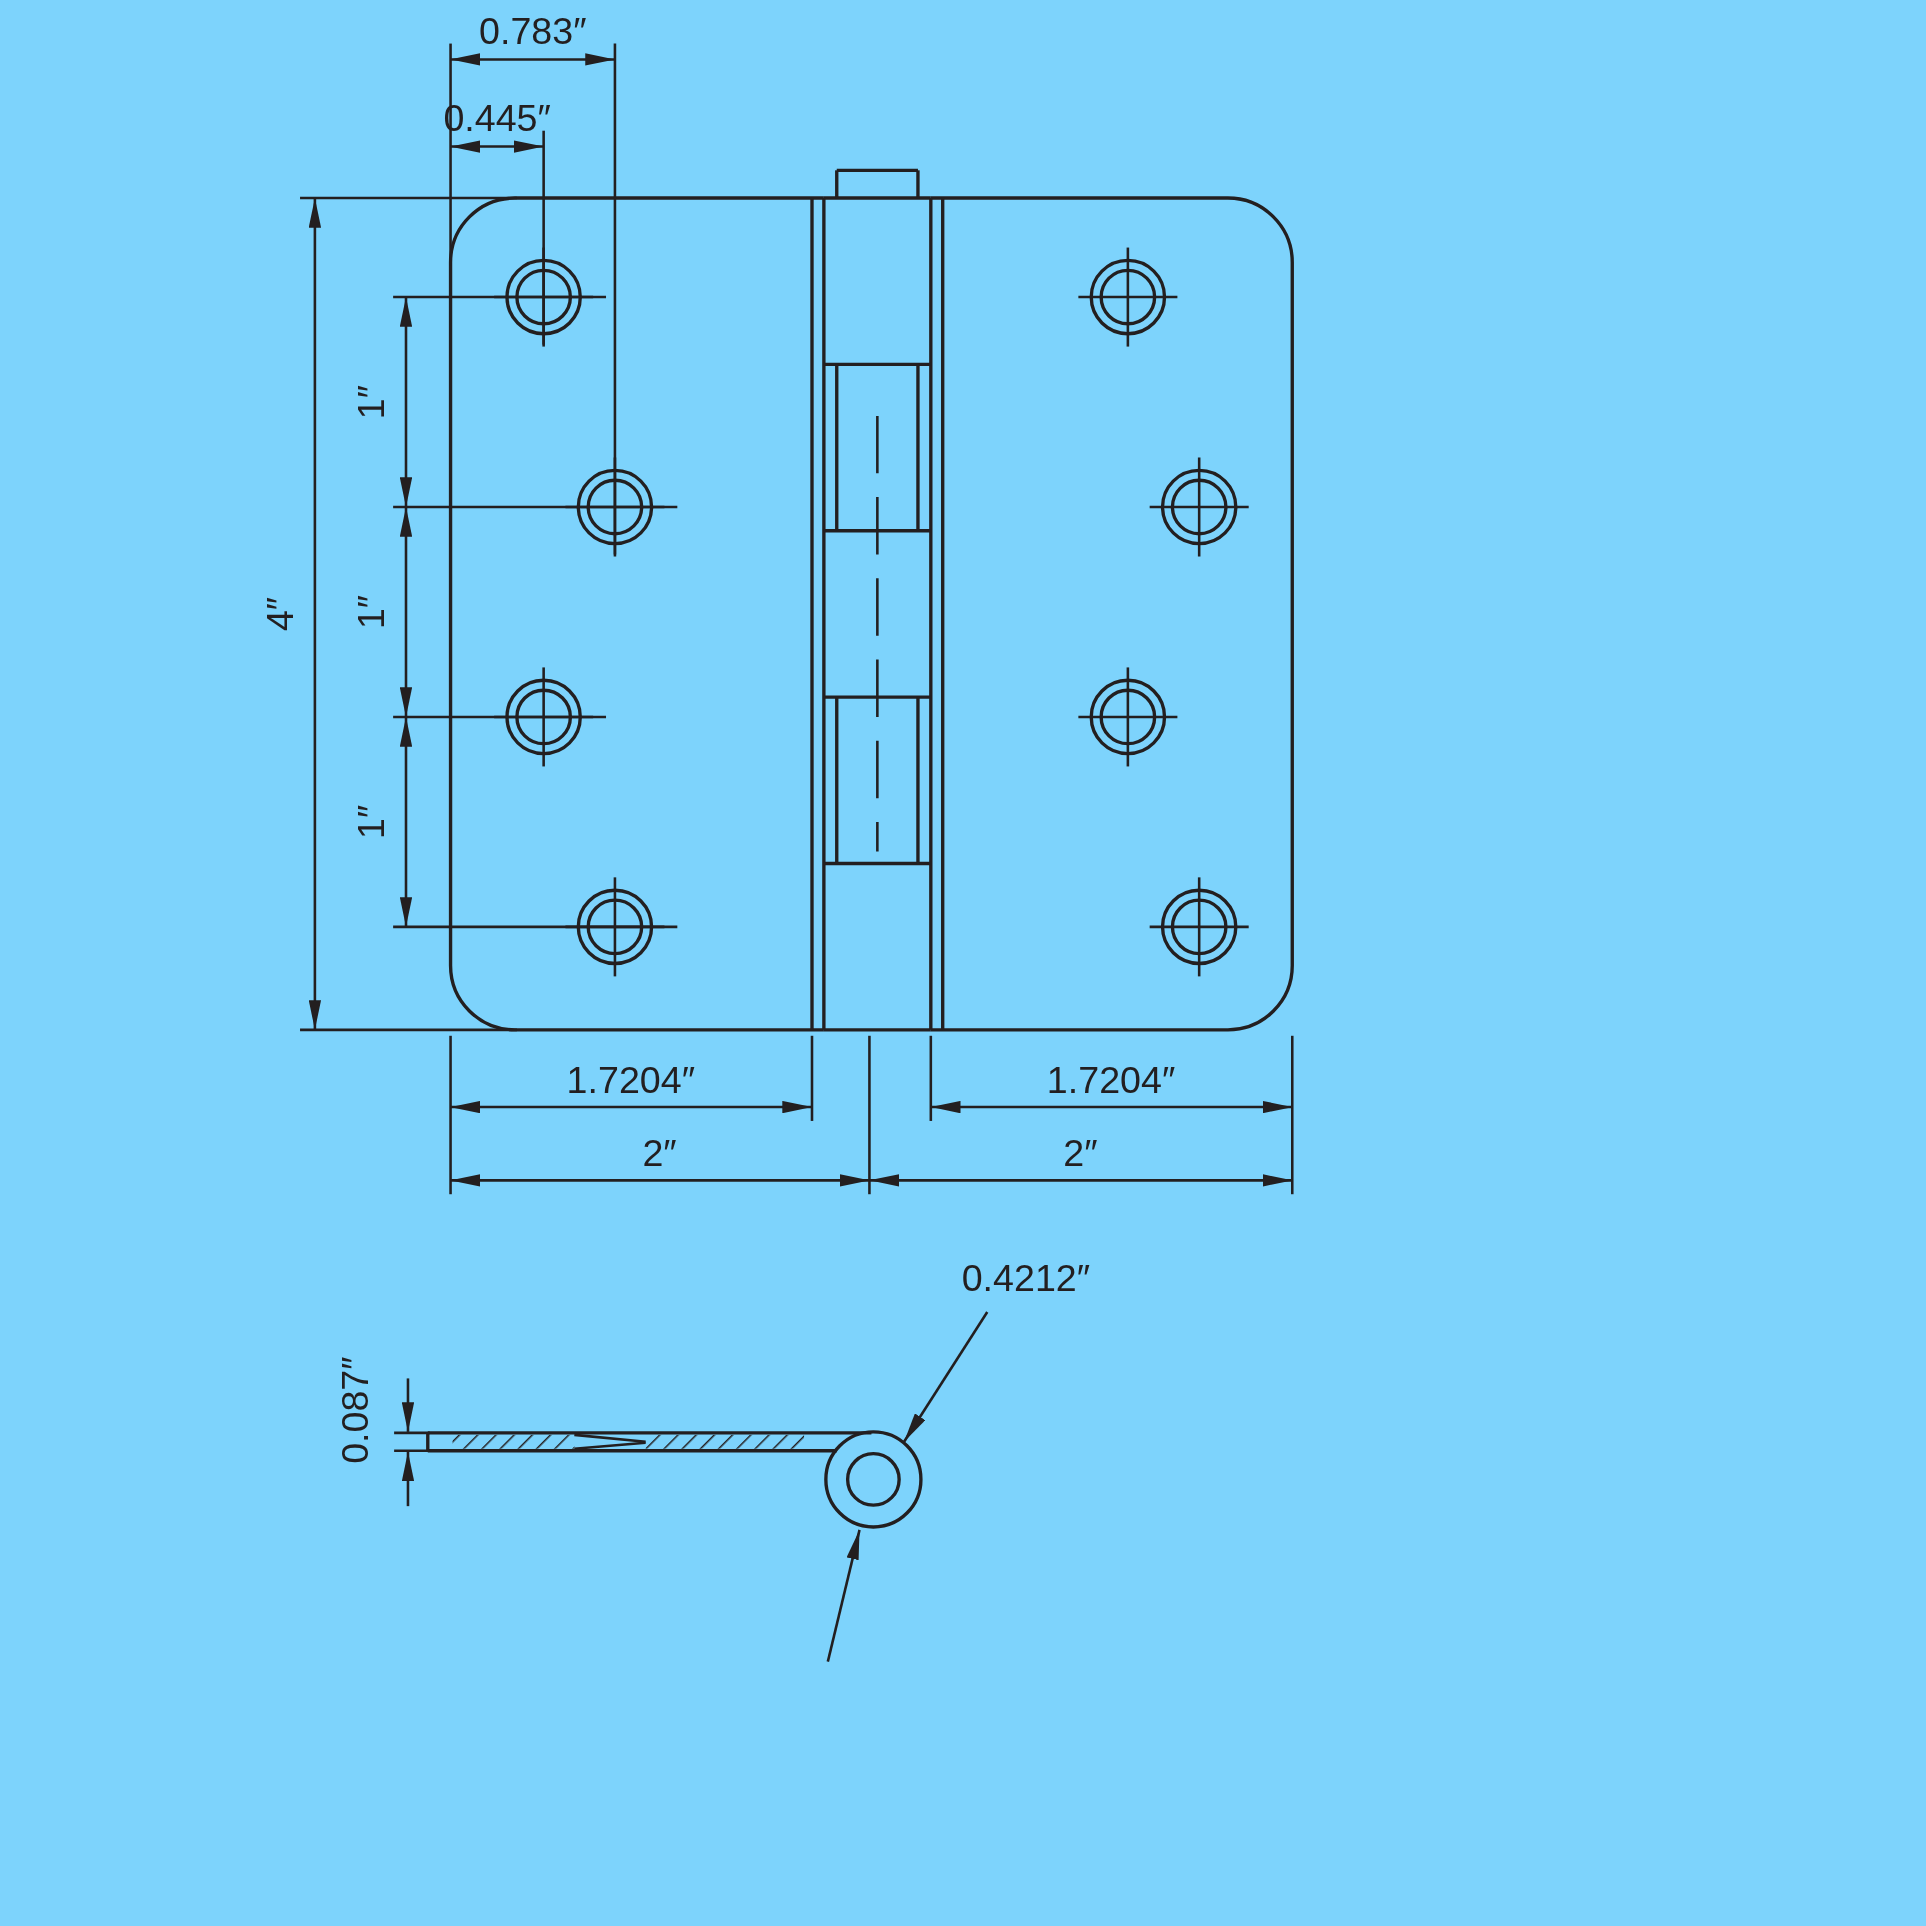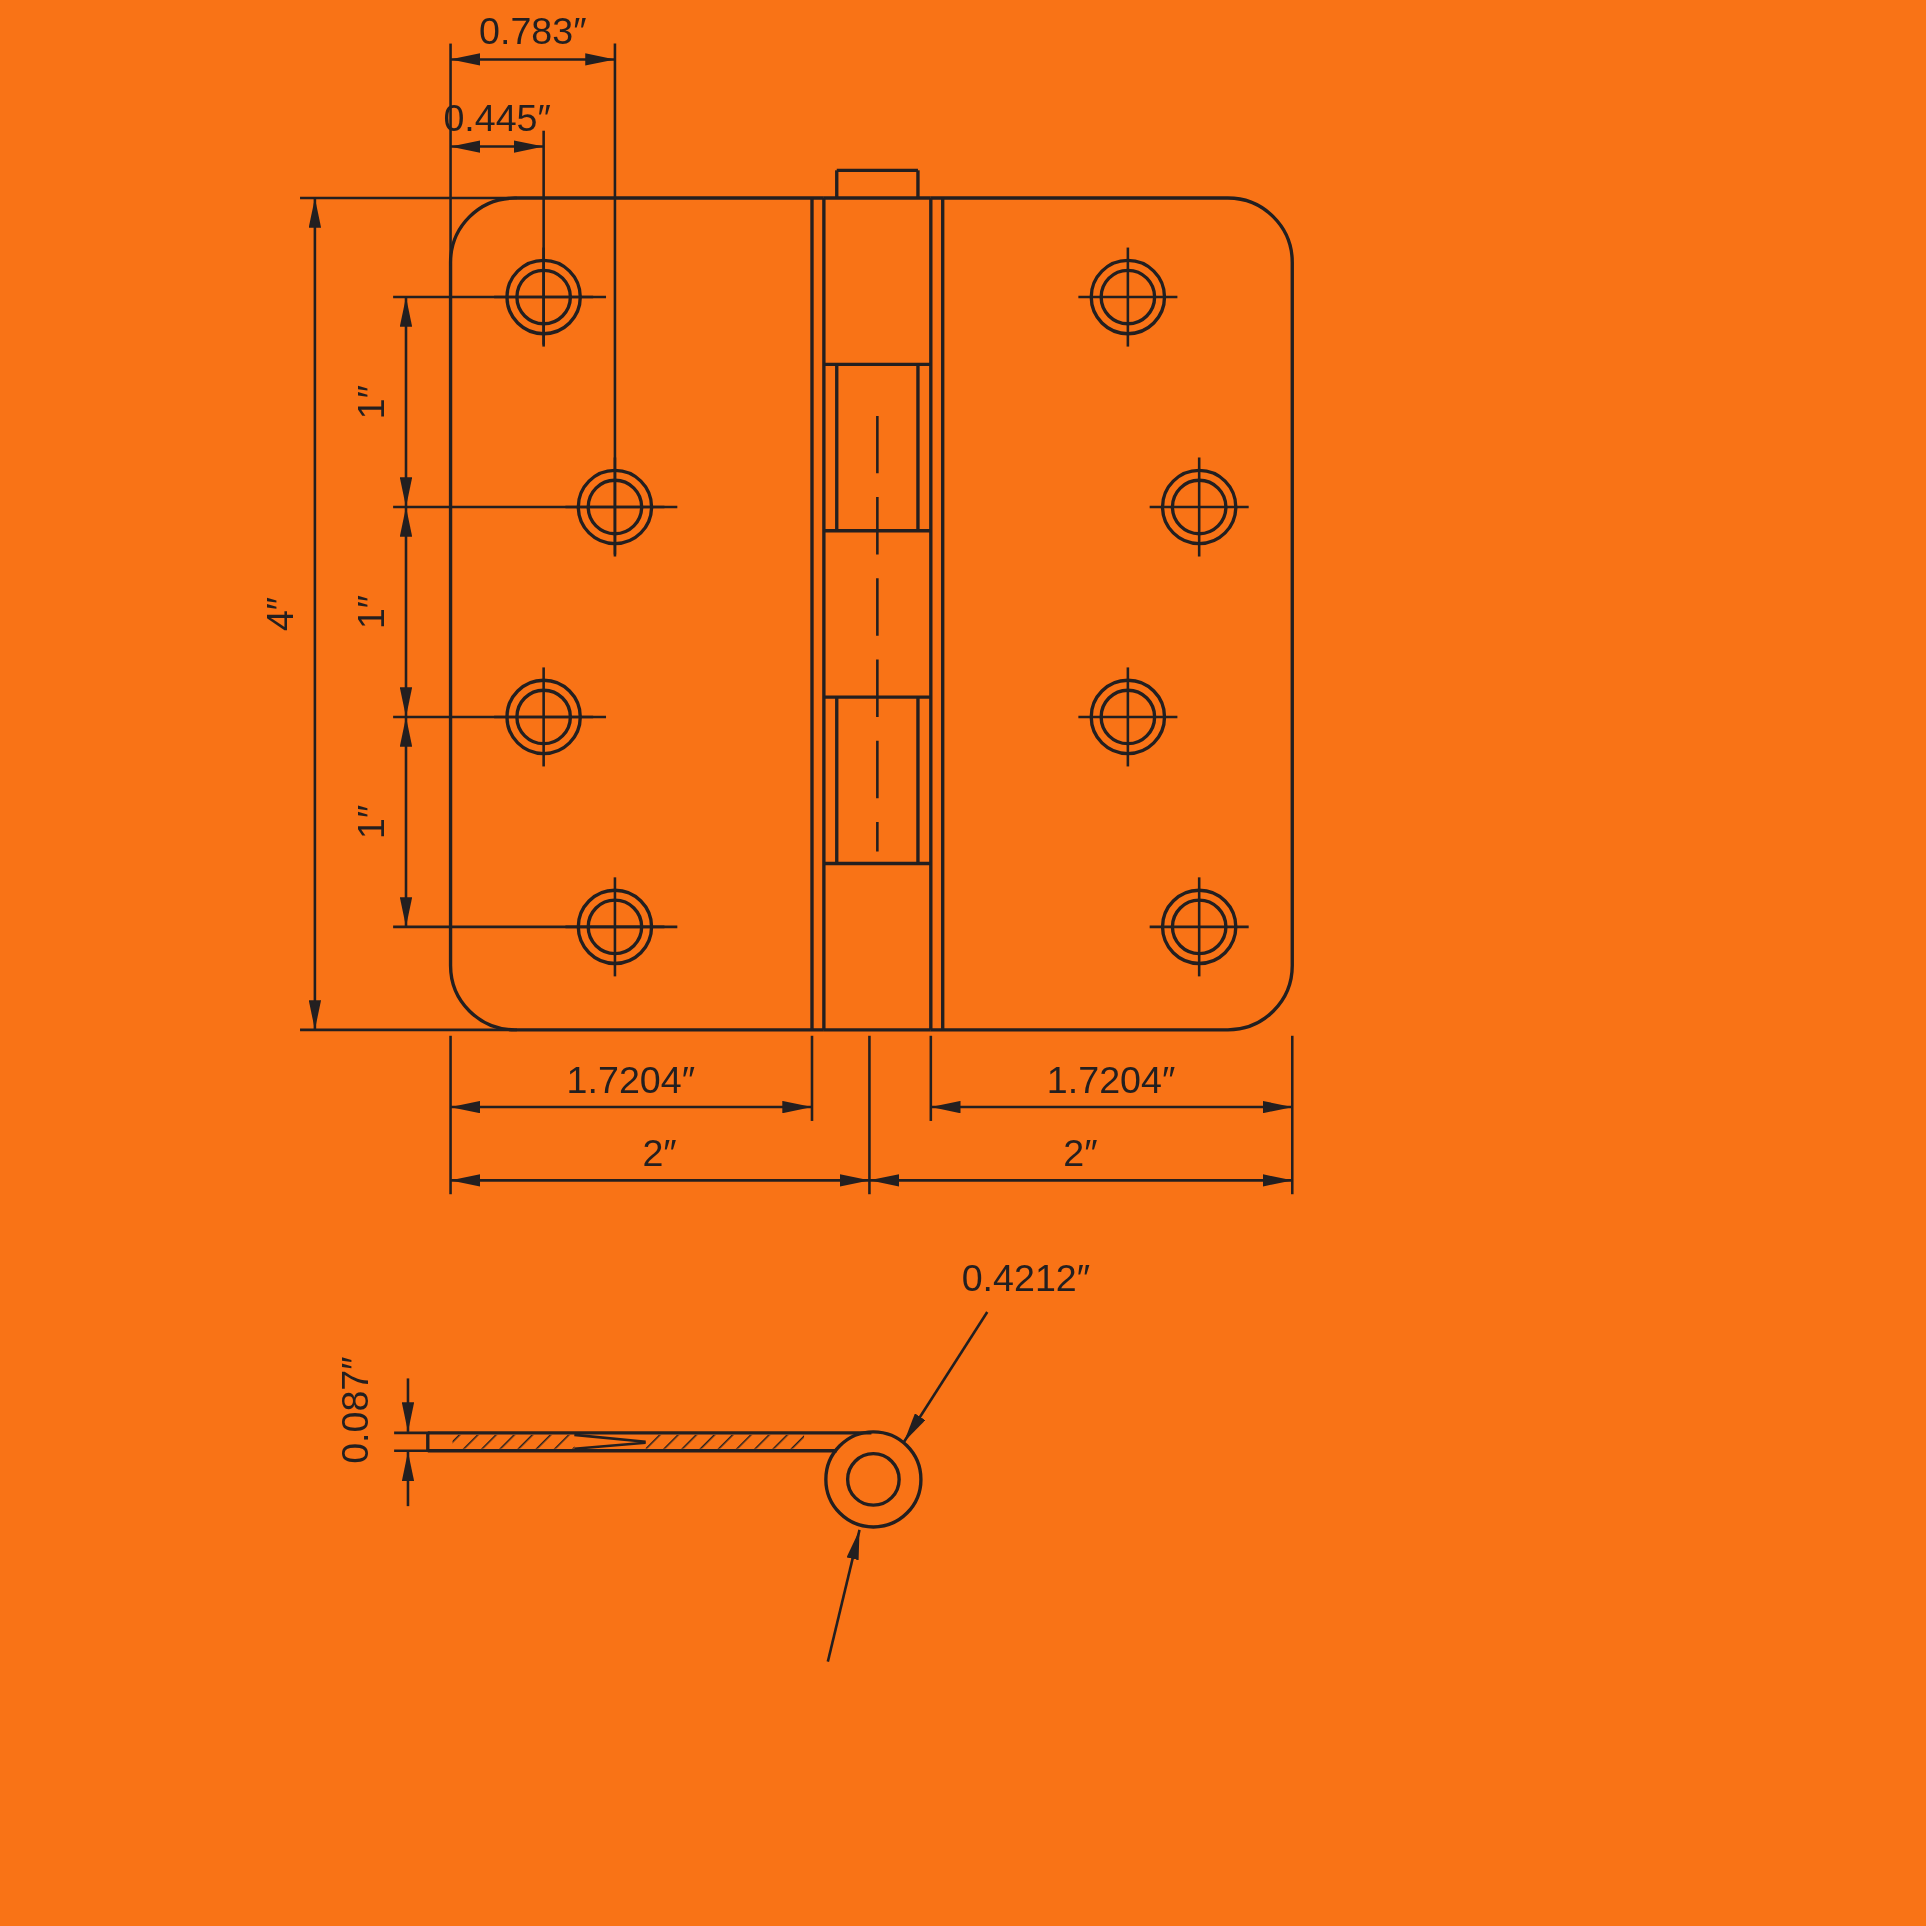--- a/index.html
+++ b/index.html
@@ -1,16 +1,16 @@
 <!DOCTYPE html>
 <html><head>
 <meta charset="utf-8">
 <style>
   html,body{margin:0;padding:0;background:#ffffff;}
-  .stage{width:1927px;height:1927px;background:#f97316;position:relative;}
+  .stage{width:1927px;height:1927px;background:#7dd3fc;position:relative;}
   svg{display:block;}
   svg text{font-family:"Liberation Sans","DejaVu Sans",sans-serif;font-size:38px;fill:#231f20;}
   .obj{stroke:#231f20;stroke-width:3.4;fill:none;stroke-linecap:butt;}
   .dim{stroke:#231f20;stroke-width:2.6;fill:none;stroke-linecap:butt;}
   .ctr{stroke:#231f20;stroke-width:2.6;fill:none;}
 </style>
 </head>
 <body>
 
 <div class="stage">

